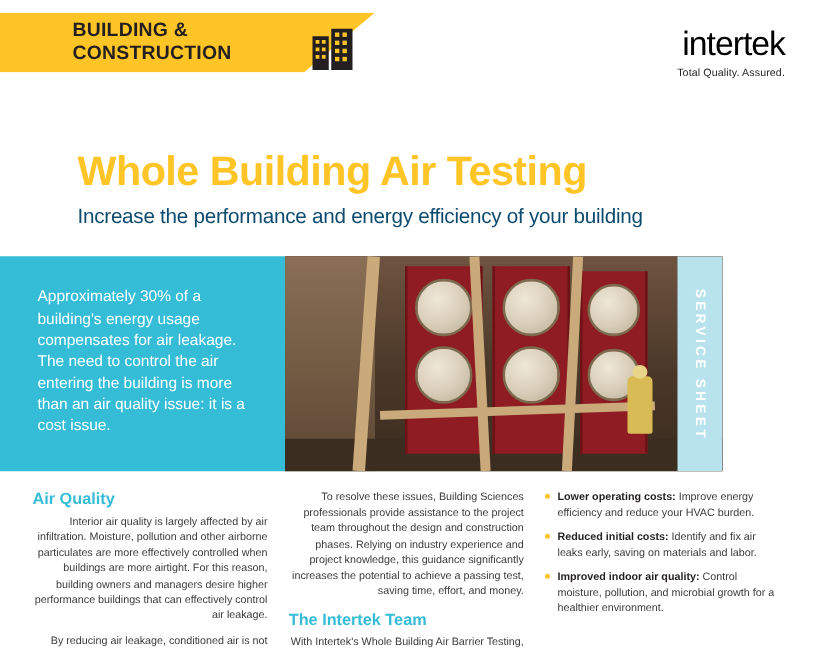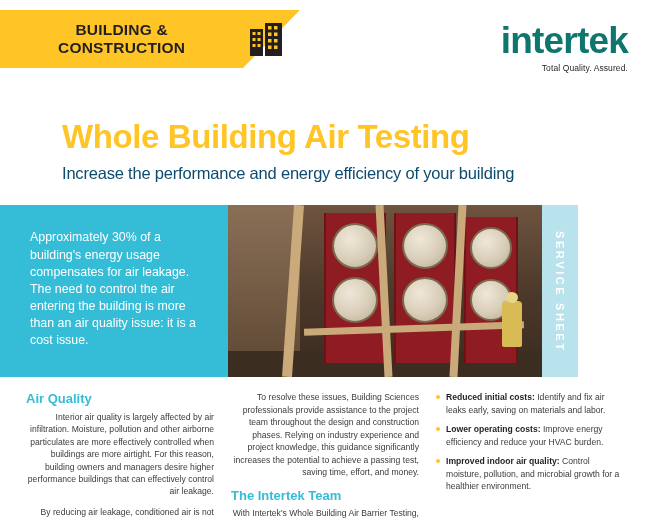--- a/index.html
+++ b/index.html
@@ -16,27 +16,26 @@
   
   .header {
     position: relative;
     height: 78px;
     background: #ffffff;
   }
   .header-tag {
     position: absolute;
     left: 0;
     top: 10px;
-    height: 58px;
+    height: 48px;
     background: #ffc425;
     width: 300px;
     clip-path: polygon(0 0, 100% 0, 81% 100%, 0 100%);
     display: flex;
     align-items: center;
-    text-align: center;
   }
   .header-tag-text {
     padding-left: 58px;
     color: #231f20;
     font-weight: bold;
     font-size: 15.5px;
     line-height: 1.18;
     letter-spacing: 0.2px;
     text-transform: uppercase;
   }
@@ -47,23 +46,23 @@
     width: 40px;
     height: 40px;
   }
   .logo {
     position: absolute;
     right: 22px;
     top: 22px;
     text-align: right;
   }
   .logo-word {
-    font-size: 37px;
-    font-weight: bold;
-    color: #0f766e;
+    font-size: 27px;
+    font-weight: normal;
+    color: #000000;
     letter-spacing: -0.8px;
     line-height: 1;
   }
   .logo-tag {
     font-size: 8.5px;
     color: #231f20;
     letter-spacing: 0.1px;
     margin-top: 4px;
   }
 
@@ -270,19 +269,19 @@
   </div>
 
   <div class="col mid">
     <p>To resolve these issues, Building Sciences professionals provide assistance to the project team throughout the design and construction phases.  Relying on industry experience and project knowledge, this guidance significantly increases the potential to achieve a passing test, saving time, effort, and money.</p>
     <h3>The Intertek Team</h3>
     <p>With Intertek's Whole Building Air Barrier Testing, our customers can confirm the building's design</p>
   </div>
 
   <div class="col right">
     <ul class="bullets" id="value-bullets">
+        <li><b>Lower operating costs:</b><span> Improve energy efficiency and reduce your HVAC burden.</span></li>
         <li><b>Reduced initial costs:</b><span> Identify and fix air leaks early, saving on materials and labor.</span></li>
-        <li><b>Lower operating costs:</b><span> Improve energy efficiency and reduce your HVAC burden.</span></li>
         <li><b>Improved indoor air quality:</b><span> Control moisture, pollution, and microbial growth for a healthier environment.</span></li>
       </ul>
   </div>
 
 </div>
 
 </body></html>

